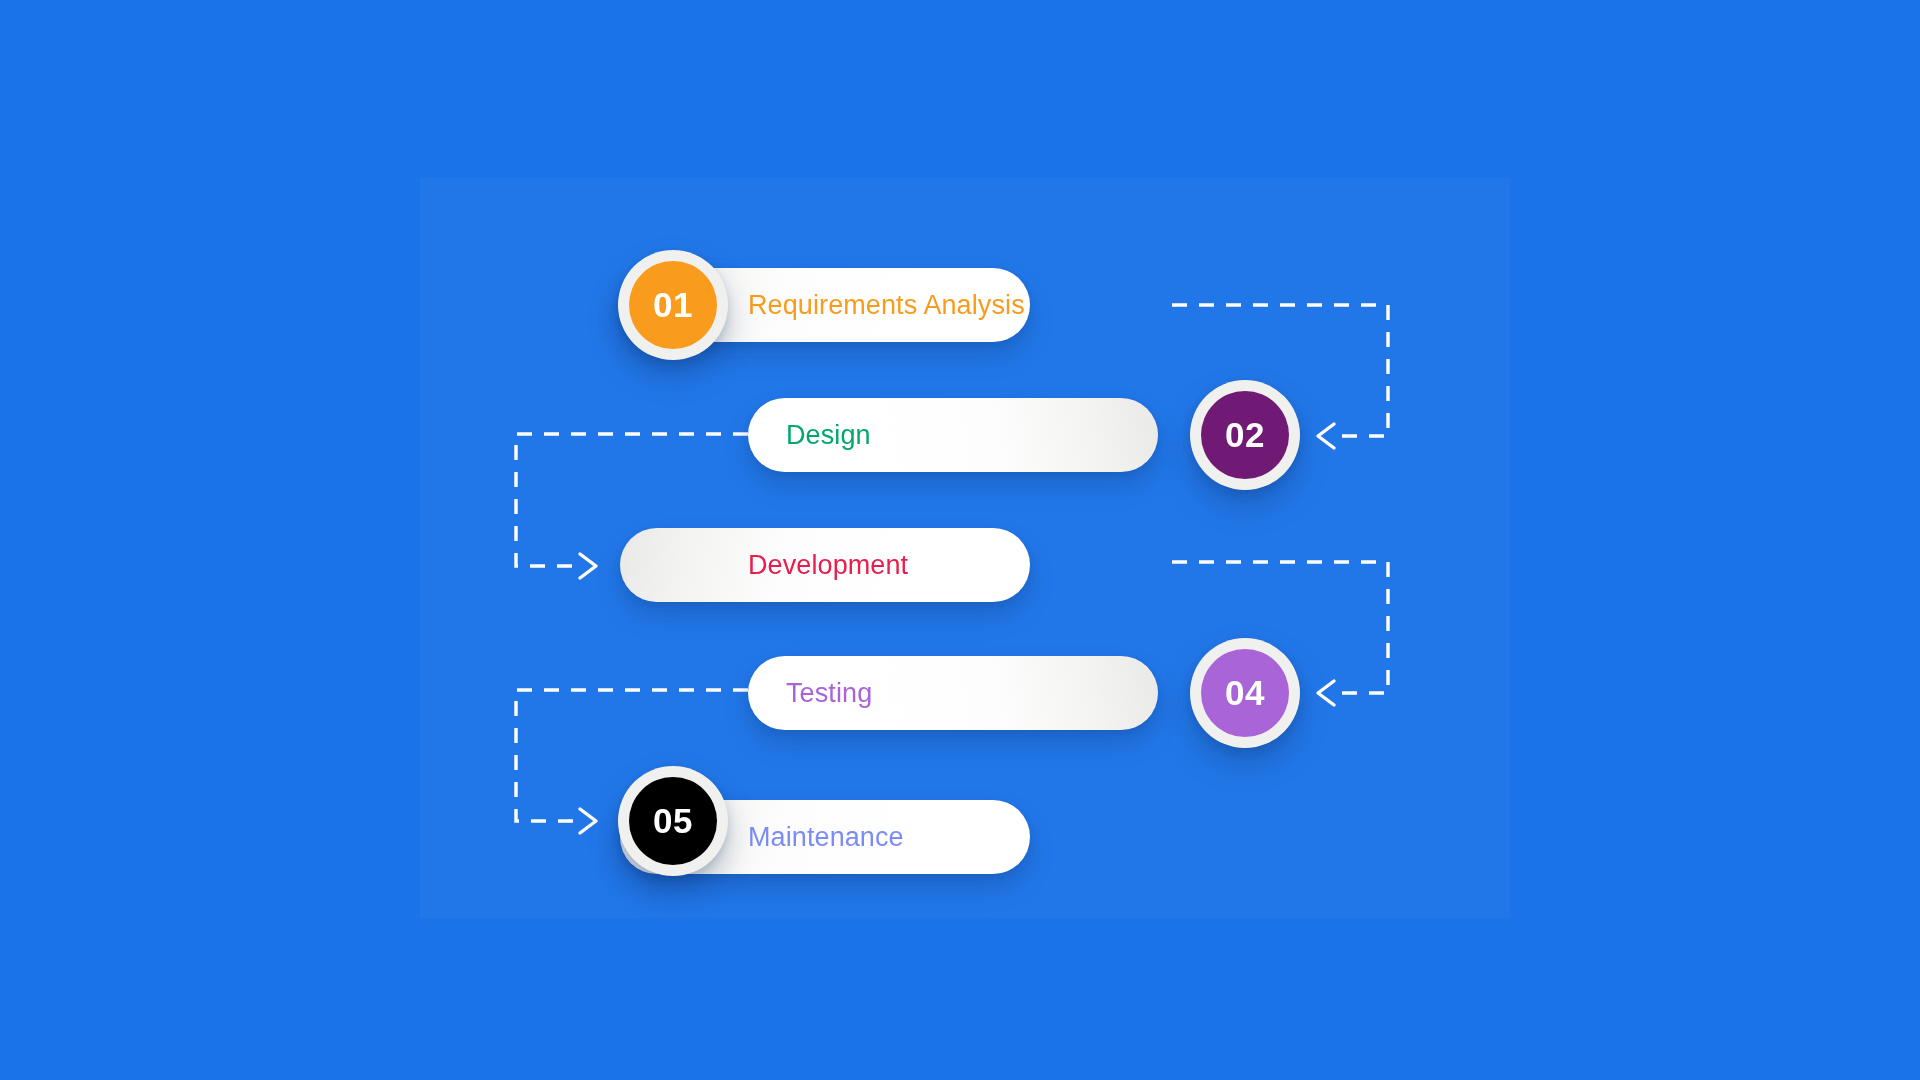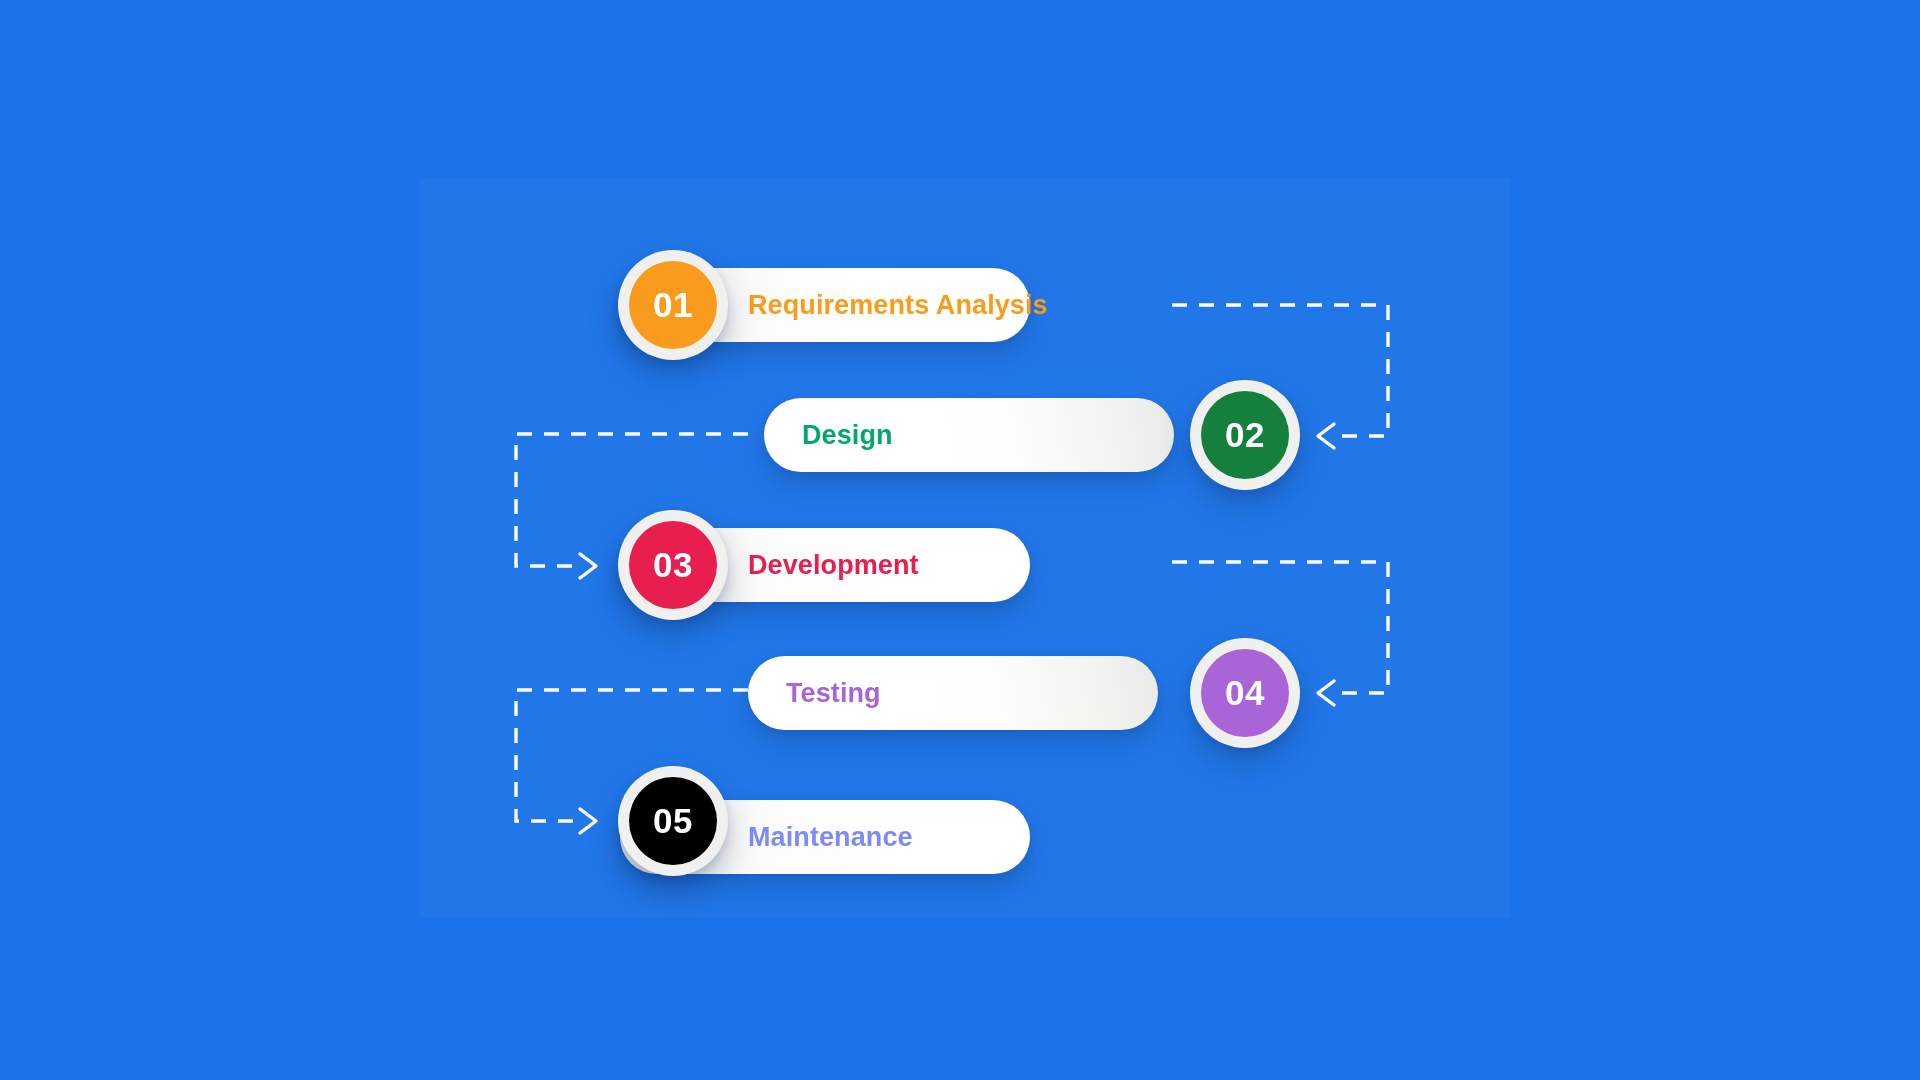--- a/index.html
+++ b/index.html
@@ -48,21 +48,21 @@
     display: flex;
     align-items: center;
     box-sizing: border-box;
   }
   .pill.rtl {
     background: linear-gradient(260deg, #E9E9E7 0%, #F3F3F1 16%, #FDFDFD 40%, #FFFFFF 72%, #FFFFFF 100%);
   }
 
   .pill-label {
     font-size: 27px;
-    font-weight: 700;
+    font-weight: 400;
     letter-spacing: 0.1px;
     white-space: nowrap;
   }
   .pill.ltr .pill-label { margin-left: 128px; }
   .pill.rtl .pill-label { margin-left: 38px; }
 
   
   .circle-wrap {
     position: absolute;
     top: 0;
@@ -140,38 +140,33 @@
       <span class="pill-label" style="color: rgb(249, 155, 28);">Requirements Analysis</span>
     </div>
     <div class="circle-wrap" style="left:-2px;">
       <div class="circle" style="background:#F99B1C;justify-content:center;">
         <span>01</span>
       </div>
     </div>
   </div>
 
   <div class="row" style="left:748px; top:380px; width:552px;">
-    <div class="pill rtl" style="left:16px;">
+    <div class="pill rtl" style="left:0px;">
       <span class="pill-label" style="color: rgb(0, 168, 107);">Design</span>
     </div>
     <div class="circle-wrap" style="left:442px;">
-      <div class="circle" style="background:#15803d;">
+      <div class="circle" style="background:#701a75;">
         <span>02</span>
       </div>
     </div>
   </div>
 
   <div class="row" style="left:620px; top:510px; width:552px;">
     <div class="pill ltr" style="left:0px;">
       <span class="pill-label" style="color: rgb(231, 30, 78);">Development</span>
-    </div>
-    <div class="circle-wrap" style="left:-2px;">
-      <div class="circle" style="background:#E71E4E;">
-        <span>03</span>
-      </div>
     </div>
   </div>
 
   <div class="row" style="left:748px; top:638px; width:552px;">
     <div class="pill rtl" style="left:0px;">
       <span class="pill-label" style="color: rgb(169, 100, 216);">Testing</span>
     </div>
     <div class="circle-wrap" style="left:442px;">
       <div class="circle" style="background:#A964D8;">
         <span>04</span>

